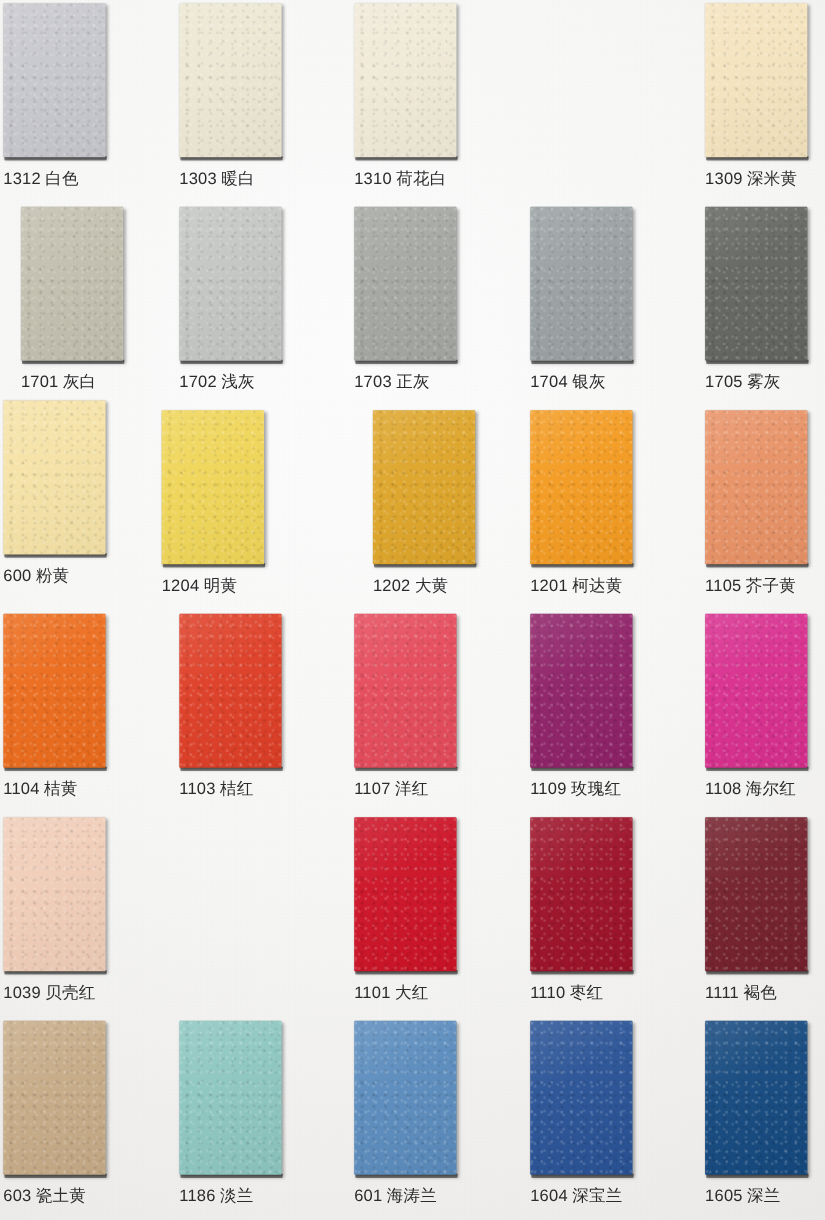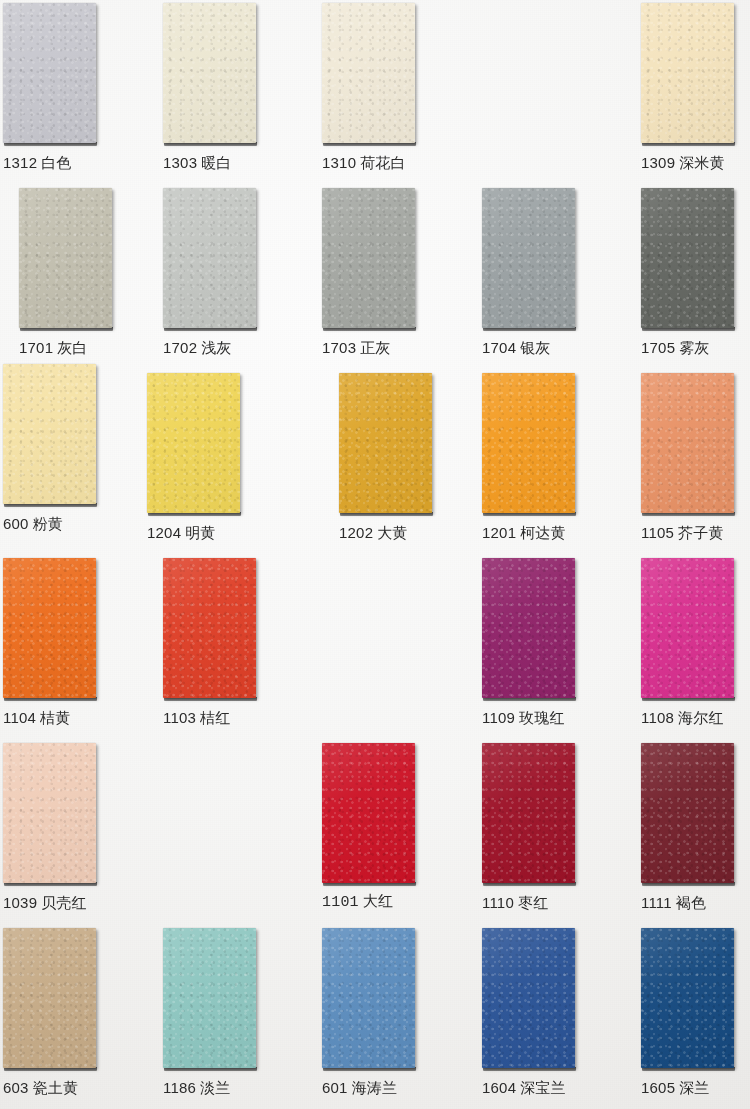--- a/index.html
+++ b/index.html
@@ -260,20 +260,30 @@
       <div class="cell" style="left: 163px; top: 558px;">
         <div class="chip-wrap">
           <div class="chip-edge"></div>
           <div class="chip" style="width: 93px; height: 140px; background: rgb(222, 63, 39);">
             <div class="chip-tex"></div>
             <div class="chip-sheen"></div>
           </div>
         </div>
         <div class="label" style="color: rgb(43, 43, 43);"><span class="code">1103</span><span class="cname">桔红</span></div>
       </div>
+      <div class="cell" style="left: 322px; top: 558px;">
+        <div class="chip-wrap">
+          <div class="chip-edge"></div>
+          <div class="chip" style="width: 93px; height: 140px; background: rgb(229, 75, 92);">
+            <div class="chip-tex"></div>
+            <div class="chip-sheen"></div>
+          </div>
+        </div>
+        <div class="label" style="color: rgb(43, 43, 43);"><span class="code">1107</span><span class="cname">洋红</span></div>
+      </div>
       <div class="cell" style="left: 482px; top: 558px;">
         <div class="chip-wrap">
           <div class="chip-edge"></div>
           <div class="chip" style="width: 93px; height: 140px; background: rgb(143, 34, 104);">
             <div class="chip-tex"></div>
             <div class="chip-sheen"></div>
           </div>
         </div>
         <div class="label" style="color: rgb(43, 43, 43);"><span class="code">1109</span><span class="cname">玫瑰红</span></div>
       </div>
@@ -298,21 +308,21 @@
         <div class="label" style="color: rgb(43, 43, 43);"><span class="code">1039</span><span class="cname">贝壳红</span></div>
       </div>
       <div class="cell" style="left: 322px; top: 743px;">
         <div class="chip-wrap">
           <div class="chip-edge"></div>
           <div class="chip" style="width: 93px; height: 140px; background: rgb(204, 19, 38);">
             <div class="chip-tex"></div>
             <div class="chip-sheen"></div>
           </div>
         </div>
-        <div class="label" style="color: rgb(43, 43, 43); font-family: Liberation Mono, monospace;"><span class="code">1101</span><span class="cname">大红</span></div>
+        <div class="label" style="color: rgb(43, 43, 43);"><span class="code">1101</span><span class="cname">大红</span></div>
       </div>
       <div class="cell" style="left: 482px; top: 743px;">
         <div class="chip-wrap">
           <div class="chip-edge"></div>
           <div class="chip" style="width: 93px; height: 140px; background: rgb(157, 18, 40);">
             <div class="chip-tex"></div>
             <div class="chip-sheen"></div>
           </div>
         </div>
         <div class="label" style="color: rgb(43, 43, 43);"><span class="code">1110</span><span class="cname">枣红</span></div>

